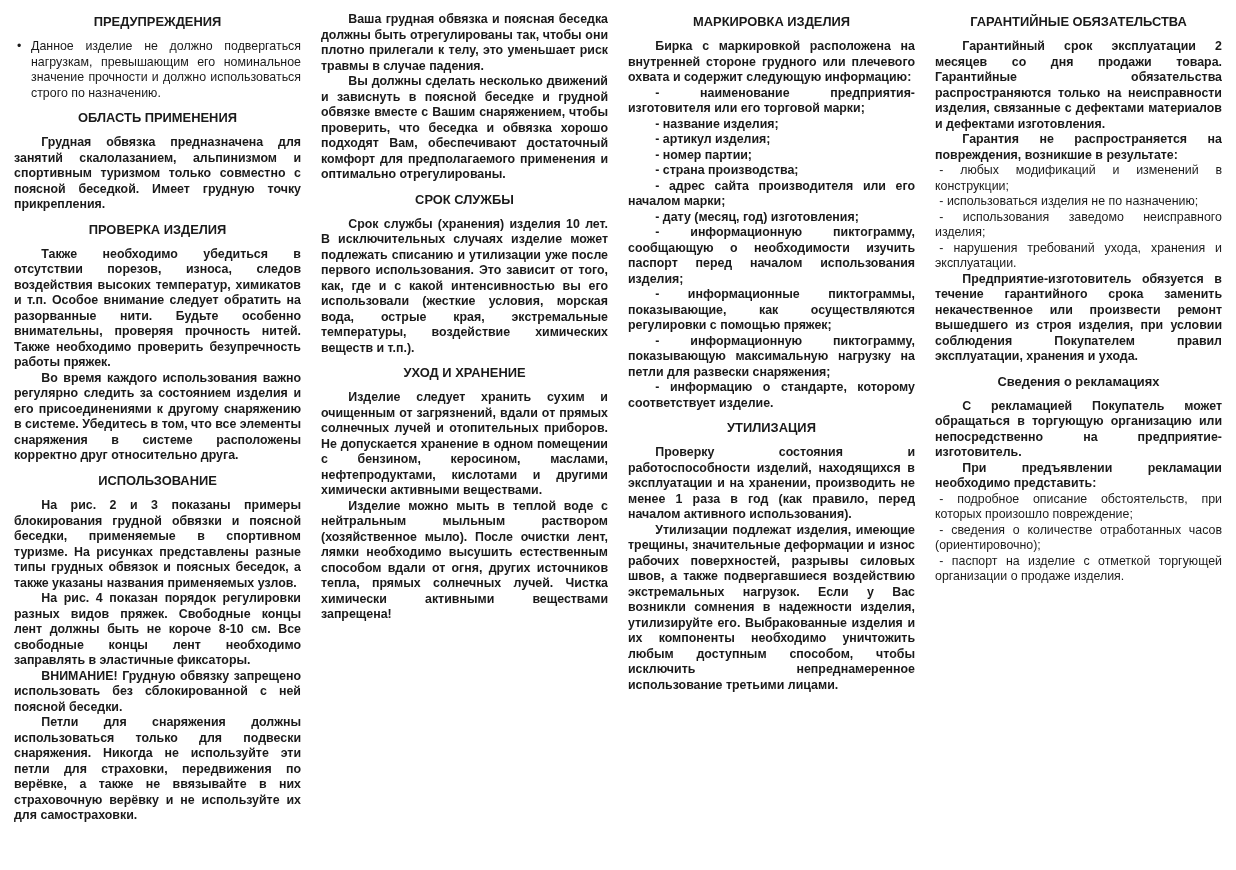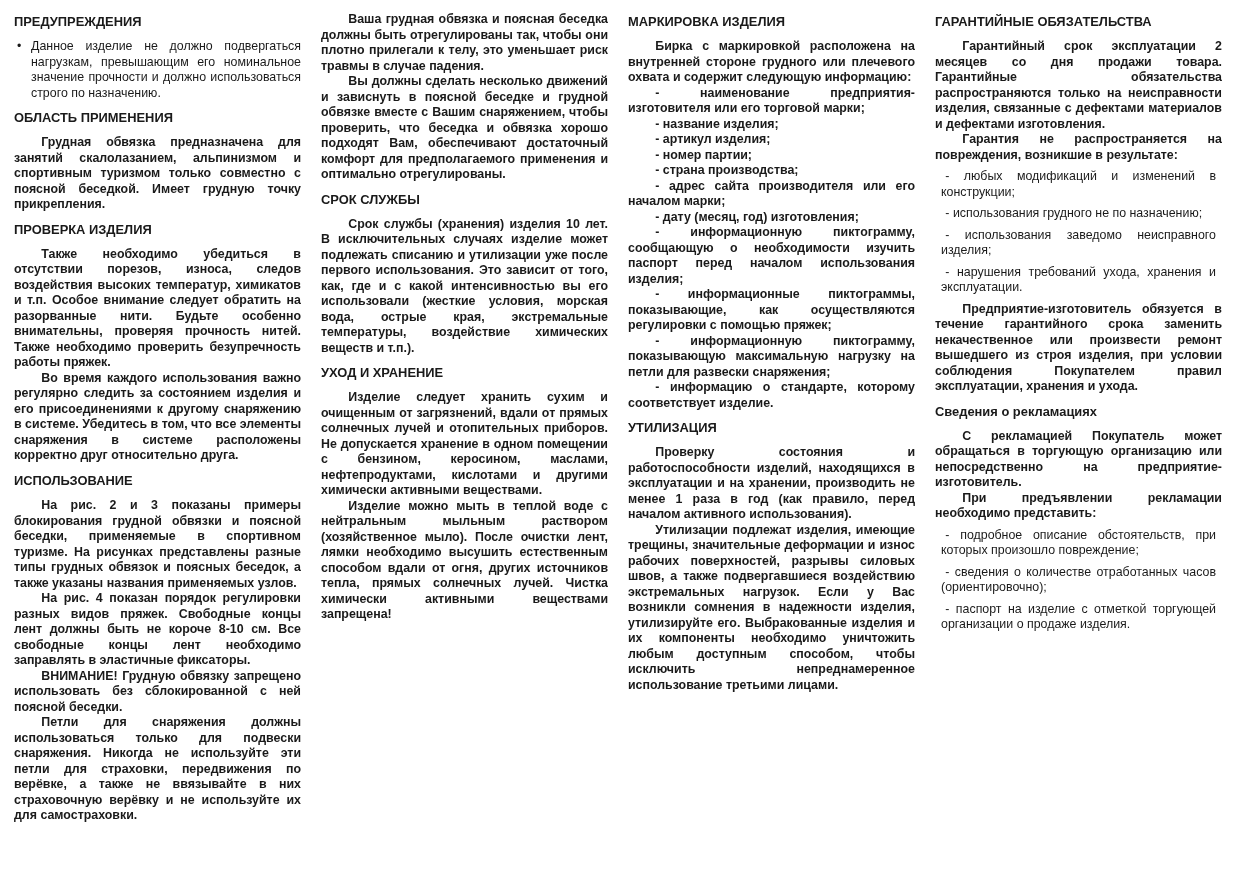--- a/index.html
+++ b/index.html
@@ -20,32 +20,33 @@
   }
   .column {
     font-size: 12.4px;
     line-height: 1.25;
     text-align: justify;
     overflow: hidden;
   }
   .heading {
     font-size: 12.9px;
     font-weight: bold;
+    text-align: center;
     margin: 9px 0 9px 0;
     text-indent: 0;
   }
   .column .heading:first-child { margin-top: 2px; }
   .para {
     text-indent: 2.2em;
     margin: 0;
     font-weight: bold;
   }
   .dash {
     text-indent: 0.35em;
-    margin: 6px;
+    margin: 0;
   }
   .bullet {
     position: relative;
     padding-left: 15px;
     margin-left: 2px;
   }
   .bullet::before {
     content: "\2022";
     position: absolute;
     left: 1px;
@@ -95,21 +96,21 @@
       <p class="para">- информацию о стандарте, которому соответствует изделие.</p>
       <h3 class="heading">УТИЛИЗАЦИЯ</h3>
       <p class="para">Проверку состояния и работоспособности изделий, находящихся в эксплуатации и на хранении, производить не менее 1 раза в год (как правило, перед началом активного использования).</p>
       <p class="para">Утилизации подлежат изделия, имеющие трещины, значительные деформации и износ рабочих поверхностей, разрывы силовых швов, а также подвергавшиеся воздействию экстремальных нагрузок. Если у Вас возникли сомнения в надежности изделия, утилизируйте его. Выбракованные изделия и их компоненты необходимо уничтожить любым доступным способом, чтобы исключить непреднамеренное использование третьими лицами.</p>
     </section>
   <section class="column">
       <h3 class="heading">ГАРАНТИЙНЫЕ ОБЯЗАТЕЛЬСТВА</h3>
       <p class="para">Гарантийный срок эксплуатации 2 месяцев со дня продажи товара. Гарантийные обязательства распространяются только на неисправности изделия, связанные с дефектами материалов и дефектами изготовления.</p>
       <p class="para">Гарантия не распространяется на повреждения, возникшие в результате:</p>
       <p class="dash">- любых модификаций и изменений в конструкции;</p>
-      <p class="dash">- использования грудного не по назначению;</p>
+      <p class="dash">- использоваться изделия не по назначению;</p>
       <p class="dash">- использования заведомо неисправного изделия;</p>
       <p class="dash">- нарушения требований ухода, хранения и эксплуатации.</p>
       <p class="para">Предприятие-изготовитель обязуется в течение гарантийного срока заменить некачественное или произвести ремонт вышедшего из строя изделия, при условии соблюдения Покупателем правил эксплуатации, хранения и ухода.</p>
       <h4 class="heading subheading">Сведения о рекламациях</h4>
       <p class="para">С рекламацией Покупатель может обращаться в торгующую организацию или непосредственно на предприятие-изготовитель.</p>
       <p class="para">При предъявлении рекламации необходимо представить:</p>
       <p class="dash">- подробное описание обстоятельств, при которых произошло повреждение;</p>
       <p class="dash">- сведения о количестве отработанных часов (ориентировочно);</p>
       <p class="dash">- паспорт на изделие с отметкой торгующей организации о продаже изделия.</p>
     </section>

